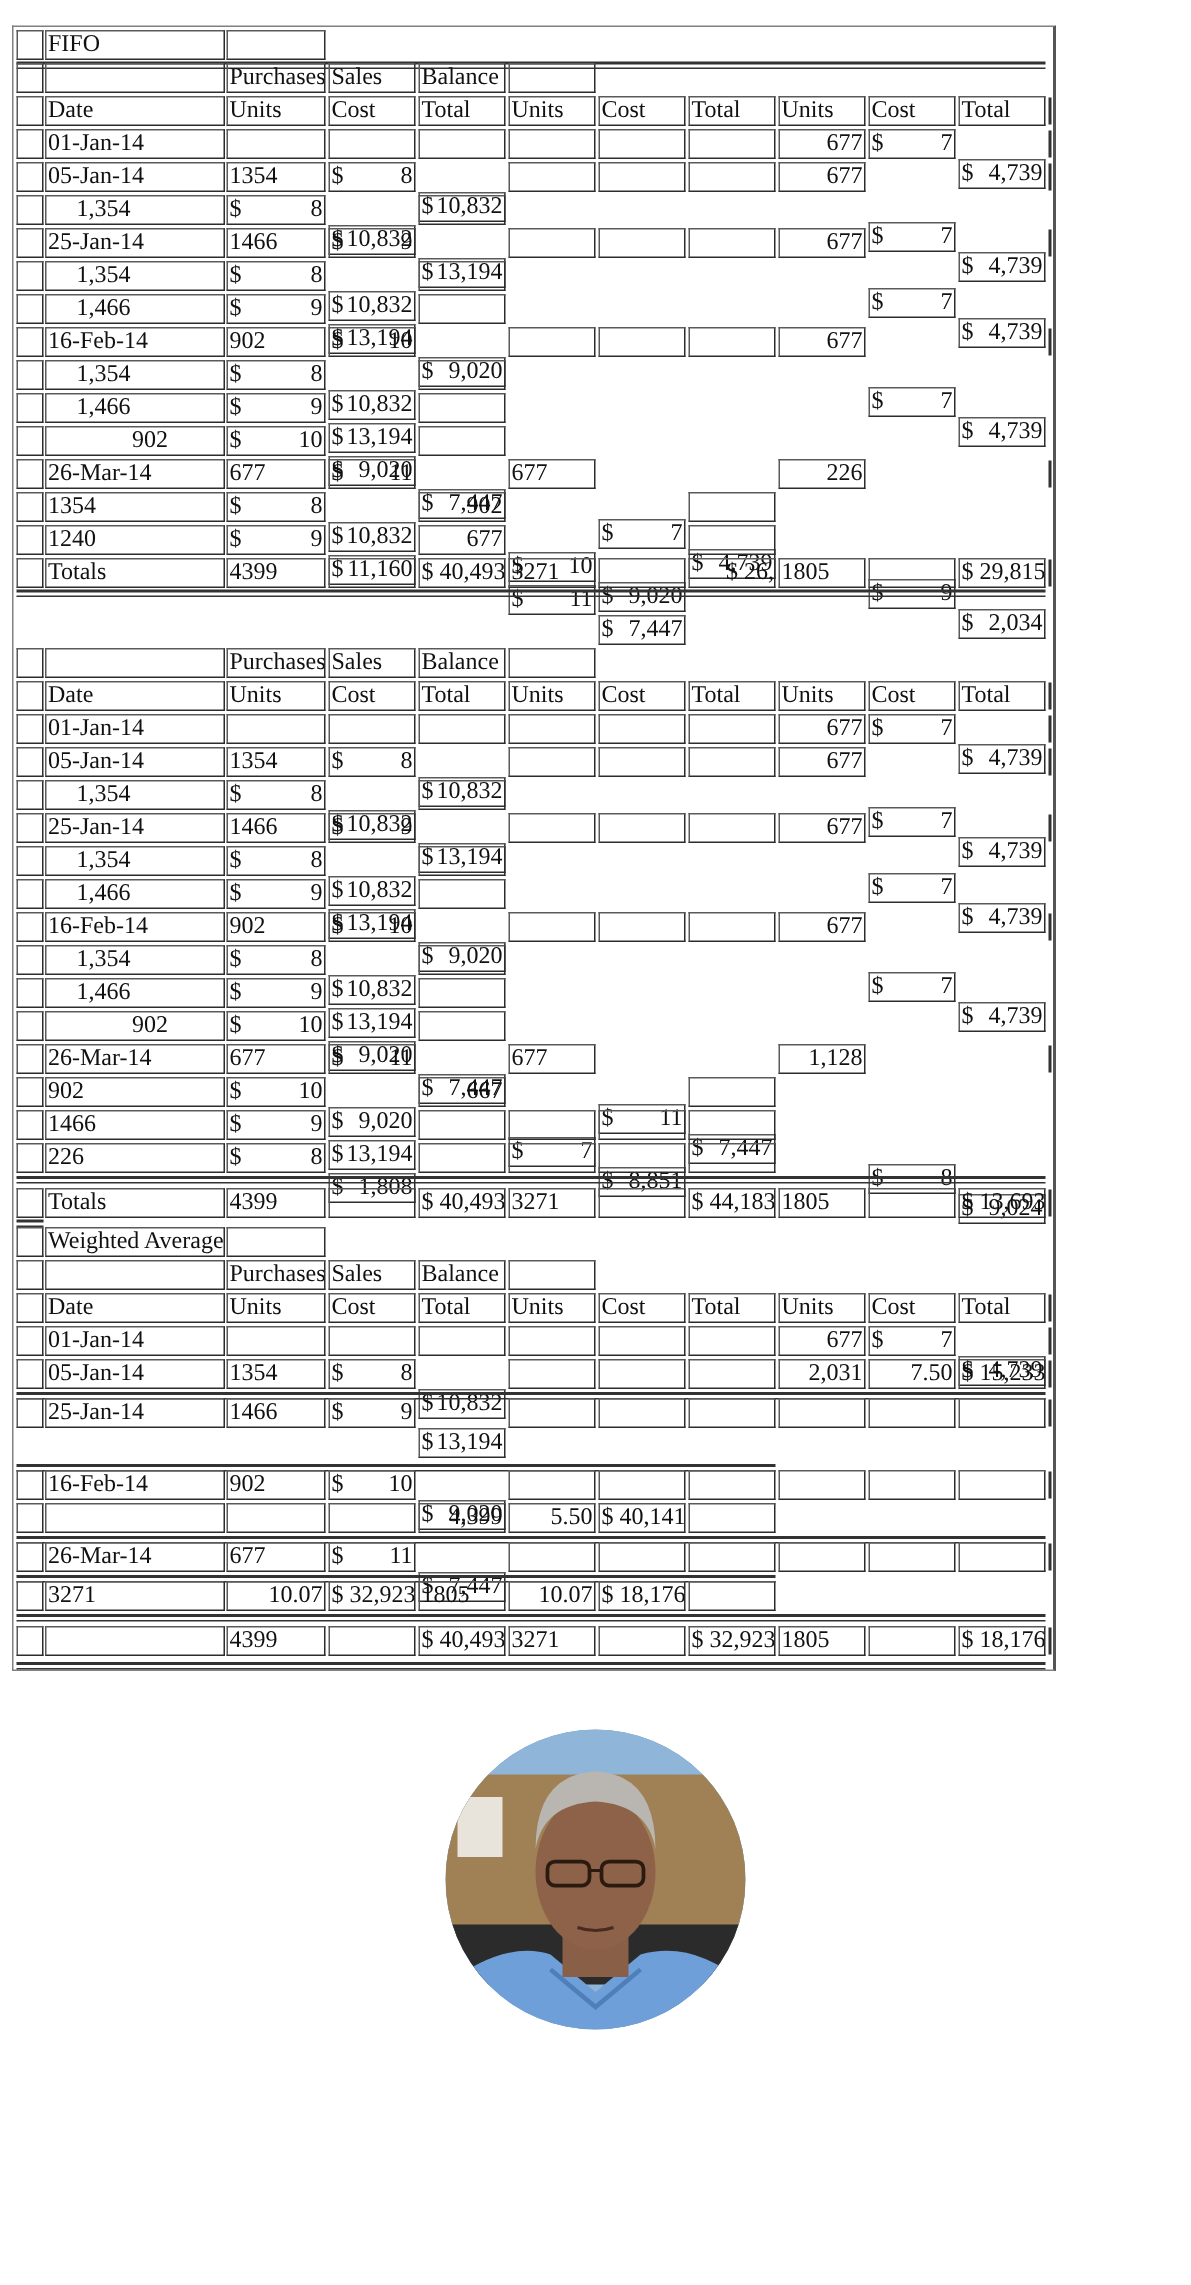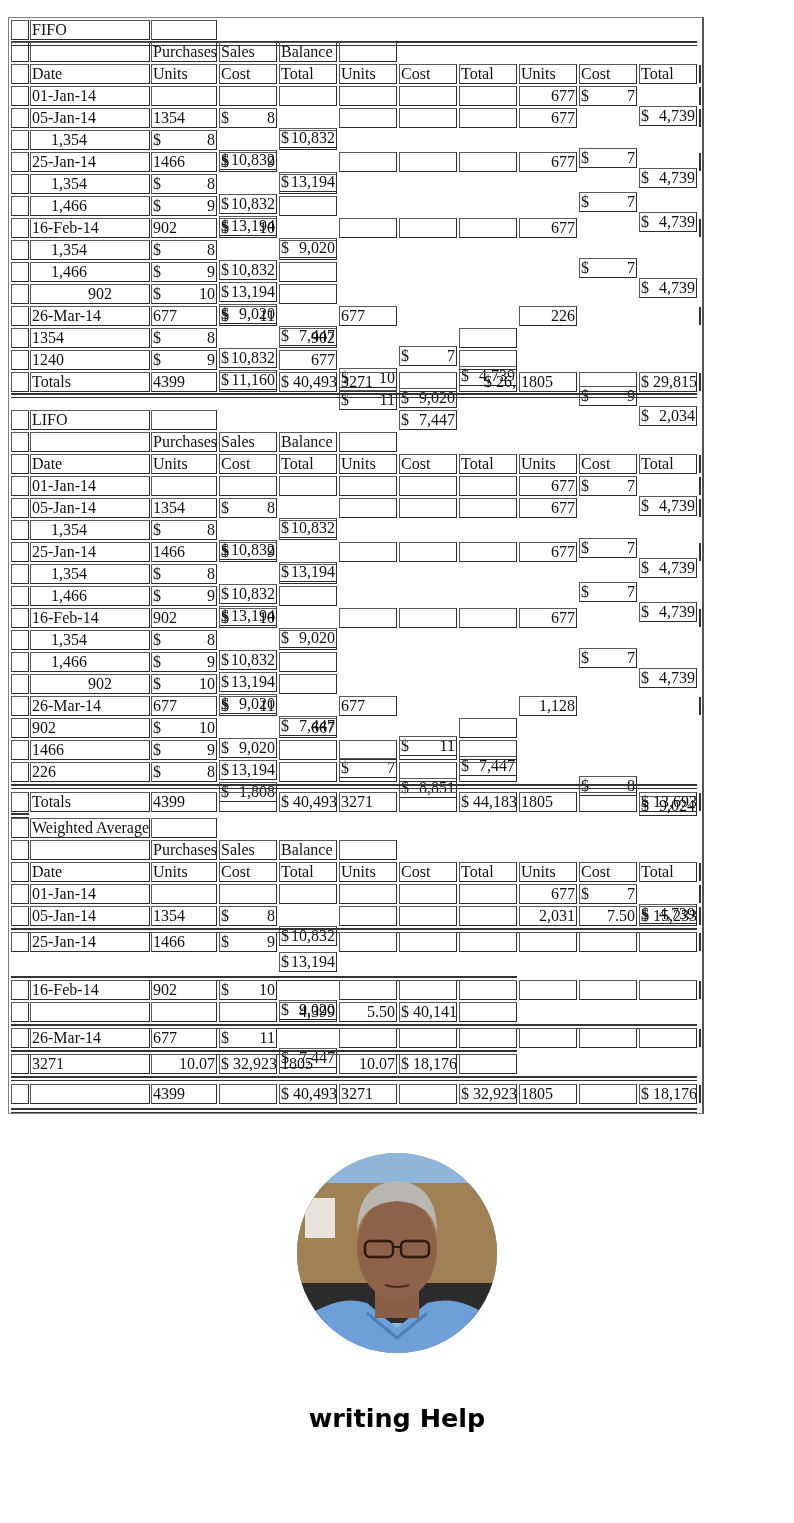--- a/index.html
+++ b/index.html
@@ -310,25 +310,20 @@
       <div class="c" style="left: 270px; width: 58px;">$ 40,493</div>
       <div class="c" style="left: 330px; width: 58px;">3271</div>
       <div class="c" style="left: 390px; width: 58px;"></div>
       <div class="c" style="left: 450px; width: 58px; padding-left: 24px;">$ 26,731</div>
       <div class="c" style="left: 510px; width: 58px;">1805</div>
       <div class="c" style="left: 570px; width: 58px;"></div>
       <div class="c" style="left: 630px; width: 58px;">$ 29,815</div>
       <div class="rmark" style="left: 690px; top: 1px;"></div>
     </div>
     <div class="sep" style="top: 375px; left: 2px; width: 686px;"></div>
-    <div class="row" style="top: 392px; width: 694px;">
-      <div class="c" style="left: 2px; width: 18px;"></div>
-      <div class="c" style="left: 21px; width: 120px;">LIFO</div>
-      <div class="c" style="left: 142px; width: 66px;"></div>
-    </div>
     <div class="row" style="top: 414px; width: 694px;">
       <div class="c" style="left: 2px; width: 18px;"></div>
       <div class="c" style="left: 21px; width: 120px;"></div>
       <div class="c" style="left: 142px; width: 66px;">Purchases</div>
       <div class="c" style="left: 210px; width: 58px;">Sales</div>
       <div class="c" style="left: 270px; width: 58px;">Balance</div>
       <div class="c" style="left: 330px; width: 58px;"></div>
     </div>
     <div class="row" style="top: 436px; width: 694px;">
       <div class="c" style="left: 2px; width: 18px;"></div>
@@ -803,14 +798,13 @@
     <path d="M60,80 Q60,30 100,28 Q140,30 140,80 Q135,50 100,48 Q65,50 60,80 Z" fill="#b9b5b0"></path>
     <rect x="68" y="88" width="28" height="16" rx="5" fill="none" stroke="#2a1a10" stroke-width="2.5"></rect>
     <rect x="104" y="88" width="28" height="16" rx="5" fill="none" stroke="#2a1a10" stroke-width="2.5"></rect>
     <line x1="96" y1="94" x2="104" y2="94" stroke="#2a1a10" stroke-width="2"></line>
     <path d="M88,132 Q100,136 112,132" stroke="#4a2a20" stroke-width="2" fill="none"></path>
     <path d="M70,160 L100,185 L130,160" stroke="#4f7fb8" stroke-width="3" fill="none"></path>
   </svg>
 </div>
 
 <div class="footer">
-  <div>writing Help</div>
 </div>
 
 </body></html>

